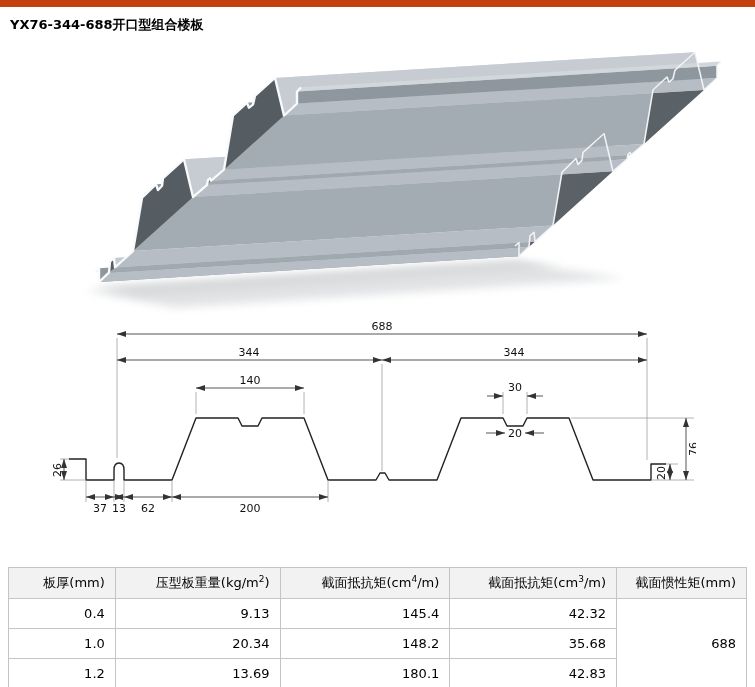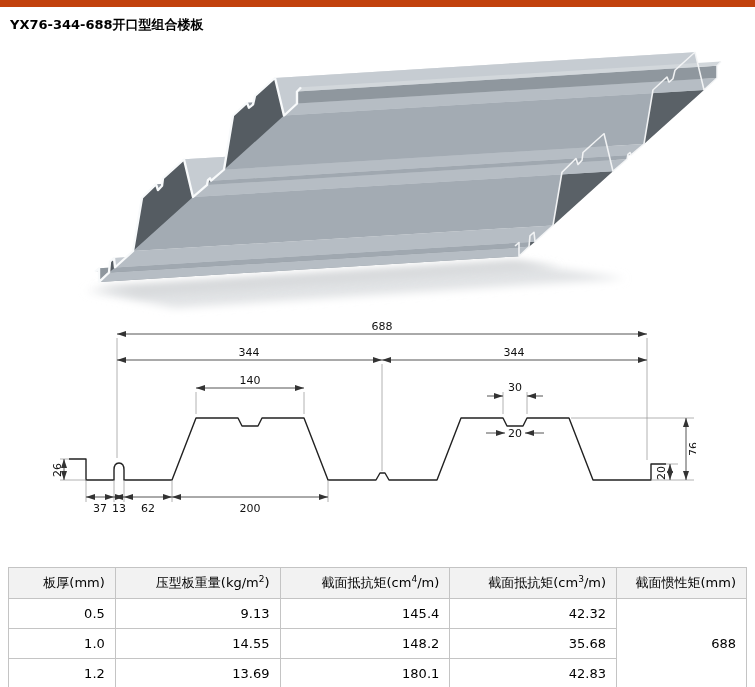--- a/index.html
+++ b/index.html
@@ -169,29 +169,29 @@
       <tr>
         <th><span>板厚(mm)</span><sup></sup><span></span></th>
         <th><span>压型板重量(kg/m</span><sup>2</sup><span>)</span></th>
         <th><span>截面抵抗矩(cm</span><sup>4</sup><span>/m)</span></th>
         <th><span>截面抵抗矩(cm</span><sup>3</sup><span>/m)</span></th>
         <th><span>截面惯性矩(mm)</span><sup></sup><span></span></th>
       </tr>
     </thead>
     <tbody>
       <tr>
-        <td>0.5</td>
+        <td>0.4</td>
         <td>9.13</td>
         <td>145.4</td>
         <td>42.32</td>
         <td class="merged" rowspan="3">688</td>
       </tr>
       <tr>
         <td>1.0</td>
-        <td>14.55</td>
+        <td>20.34</td>
         <td>148.2</td>
         <td>35.68</td>
       </tr>
       <tr>
         <td>1.2</td>
         <td>13.69</td>
         <td>180.1</td>
         <td>42.83</td>
       </tr>
     </tbody>

